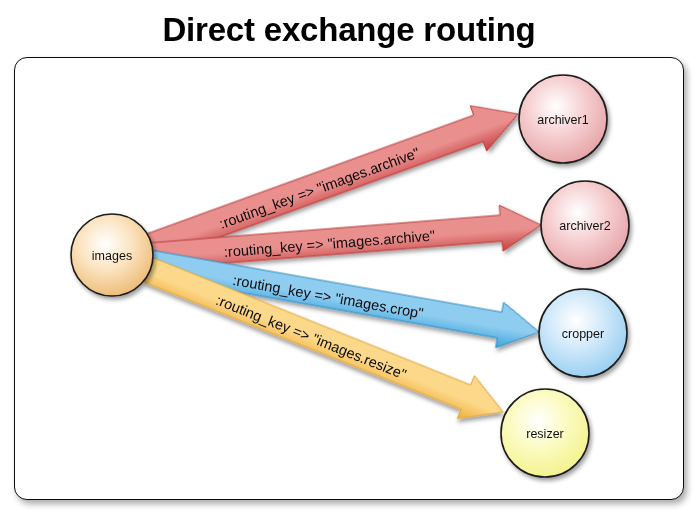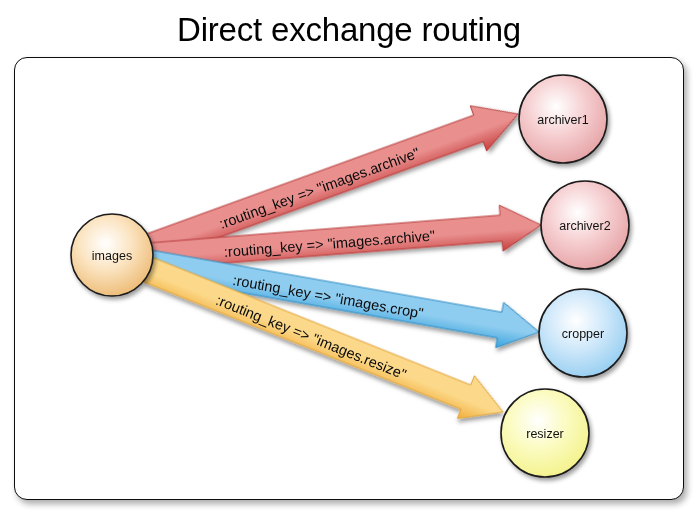--- a/index.html
+++ b/index.html
@@ -21,21 +21,21 @@
     height: 526px;
   }
   #diagram-title {
     position: absolute;
     left: 0;
     top: 8px;
     width: 698px;
     text-align: center;
     font-family: "Liberation Sans", sans-serif;
     font-size: 33px;
-    font-weight: 400;
+    font-weight: 700;
     color: #000000;
     letter-spacing: -0.2px;
     line-height: 44px;
   }
   #canvas-panel {
     position: absolute;
     left: 14px;
     top: 57px;
     width: 670px;
     height: 443px;

